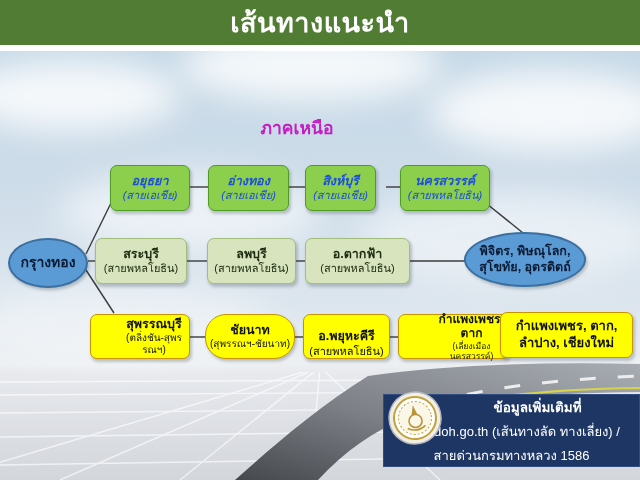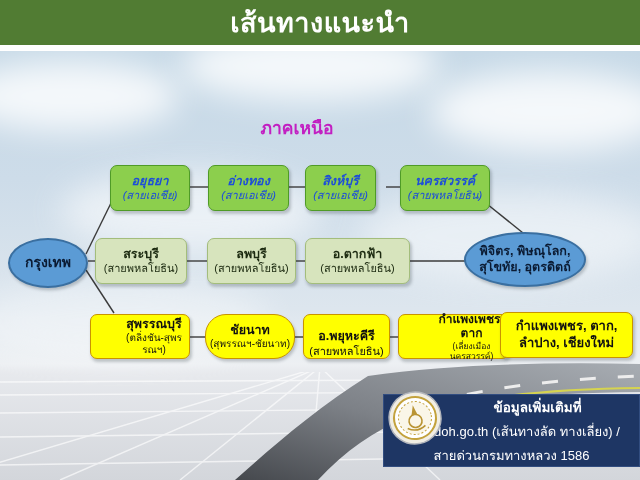--- a/index.html
+++ b/index.html
@@ -104,21 +104,21 @@
         <line x1="296" y1="210" x2="305" y2="210"></line>
         <line x1="410" y1="210" x2="466" y2="210"></line>
         <line x1="190" y1="286" x2="205" y2="286"></line>
         <line x1="293" y1="286" x2="303" y2="286"></line>
         <line x1="390" y1="286" x2="398" y2="286"></line>
         <line x1="495" y1="285" x2="501" y2="285"></line>
       </g>
     </svg>
 
     <div class="node ellipse" style="left:8px;top:187px;width:80px;height:50px;">
-      <span style="font-size:14px;font-weight:600;">กรุงเทพ</span>
+      <span style="font-size:14px;font-weight:600;">กรุางทอง</span>
     </div>
 
     <div class="node box g" style="left:110px;top:114px;width:80px;height:46px;">
       <span class="city">อยุธยา</span>
       <span class="road">(สายเอเชีย)</span>
     </div>
     <div class="node box g" style="left:208px;top:114px;width:81px;height:46px;">
       <span class="city">อ่างทอง</span>
       <span class="road">(สายเอเชีย)</span>
     </div>

